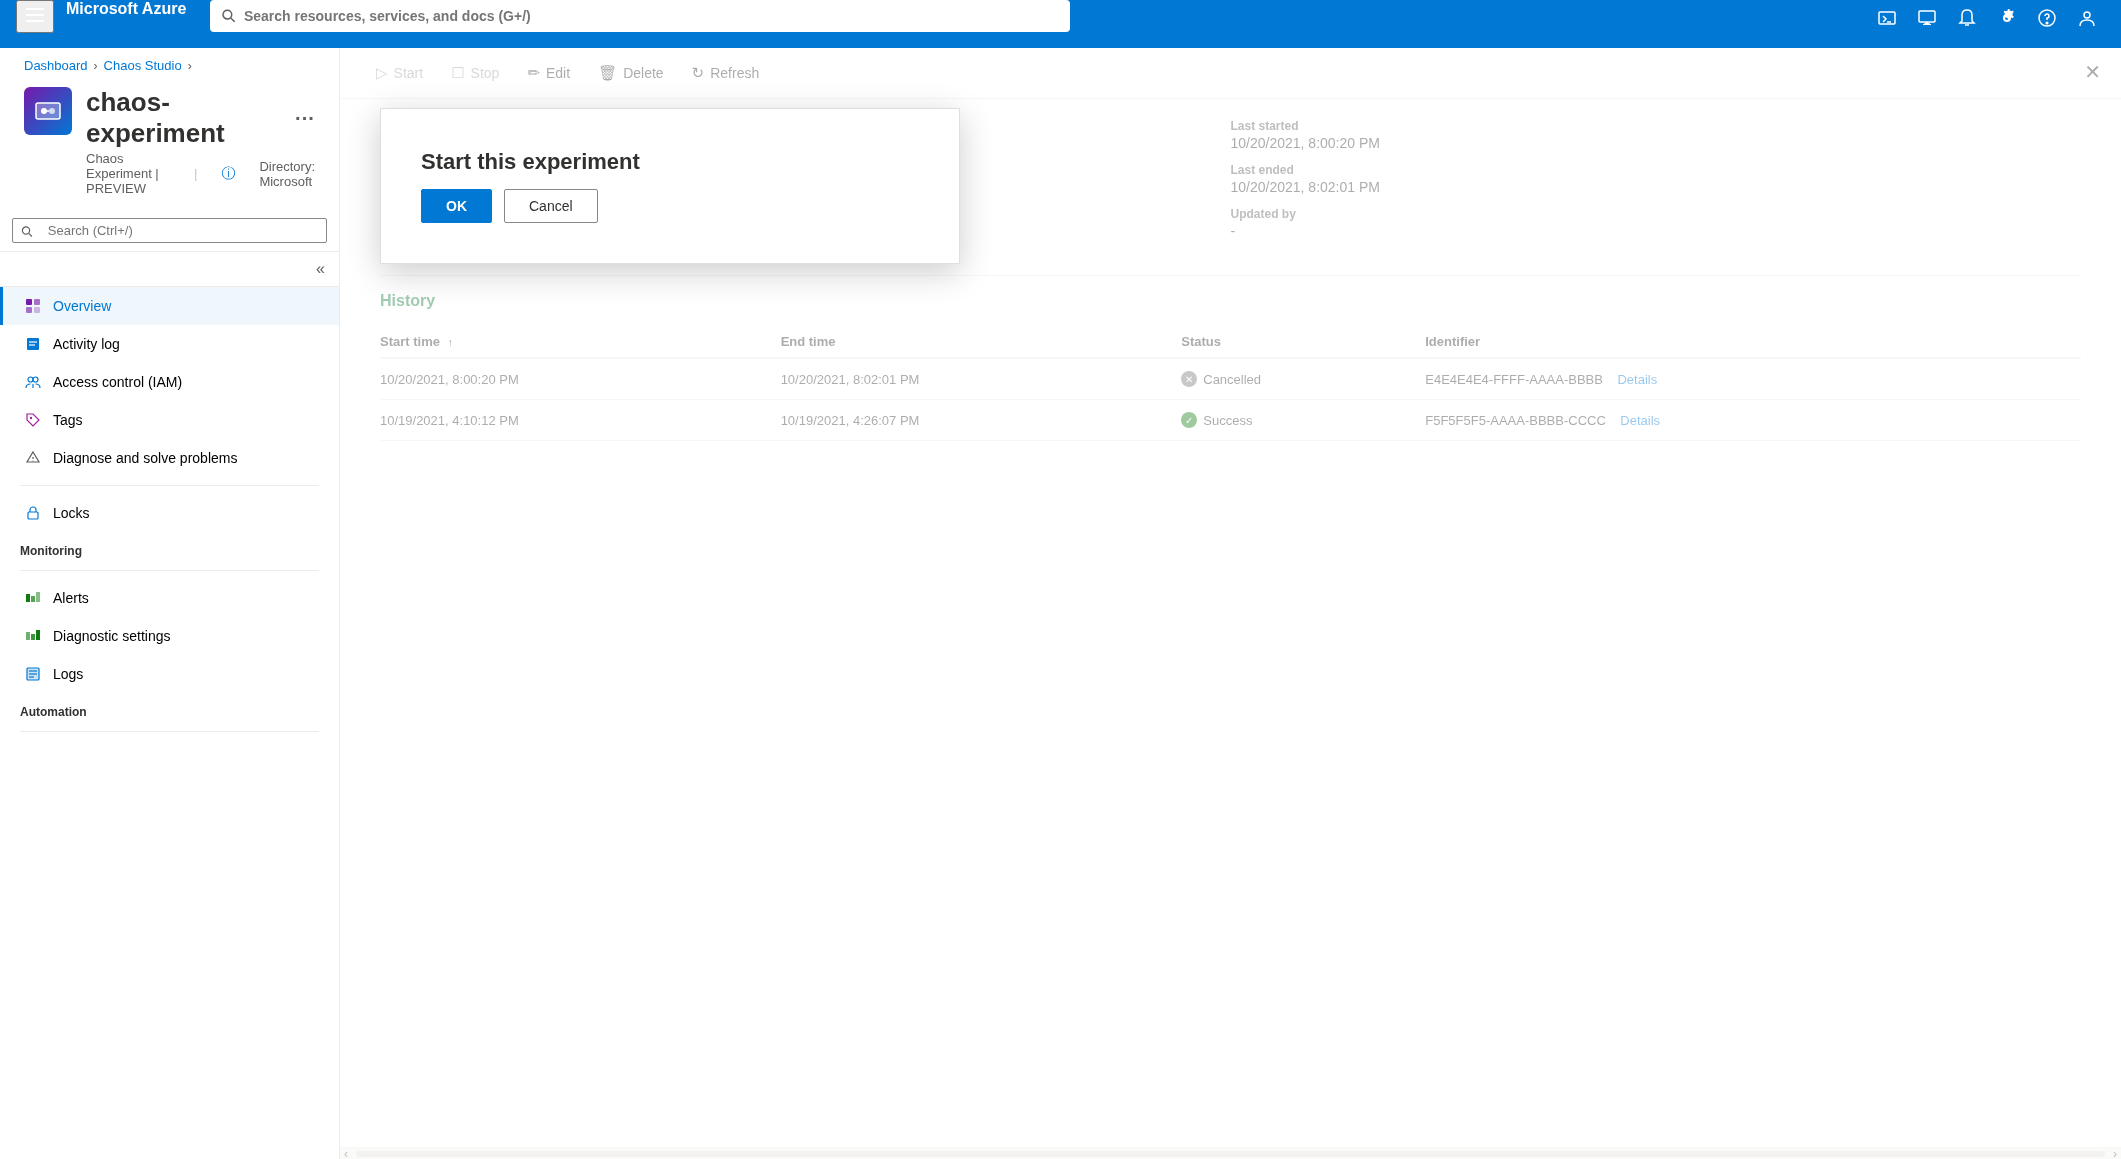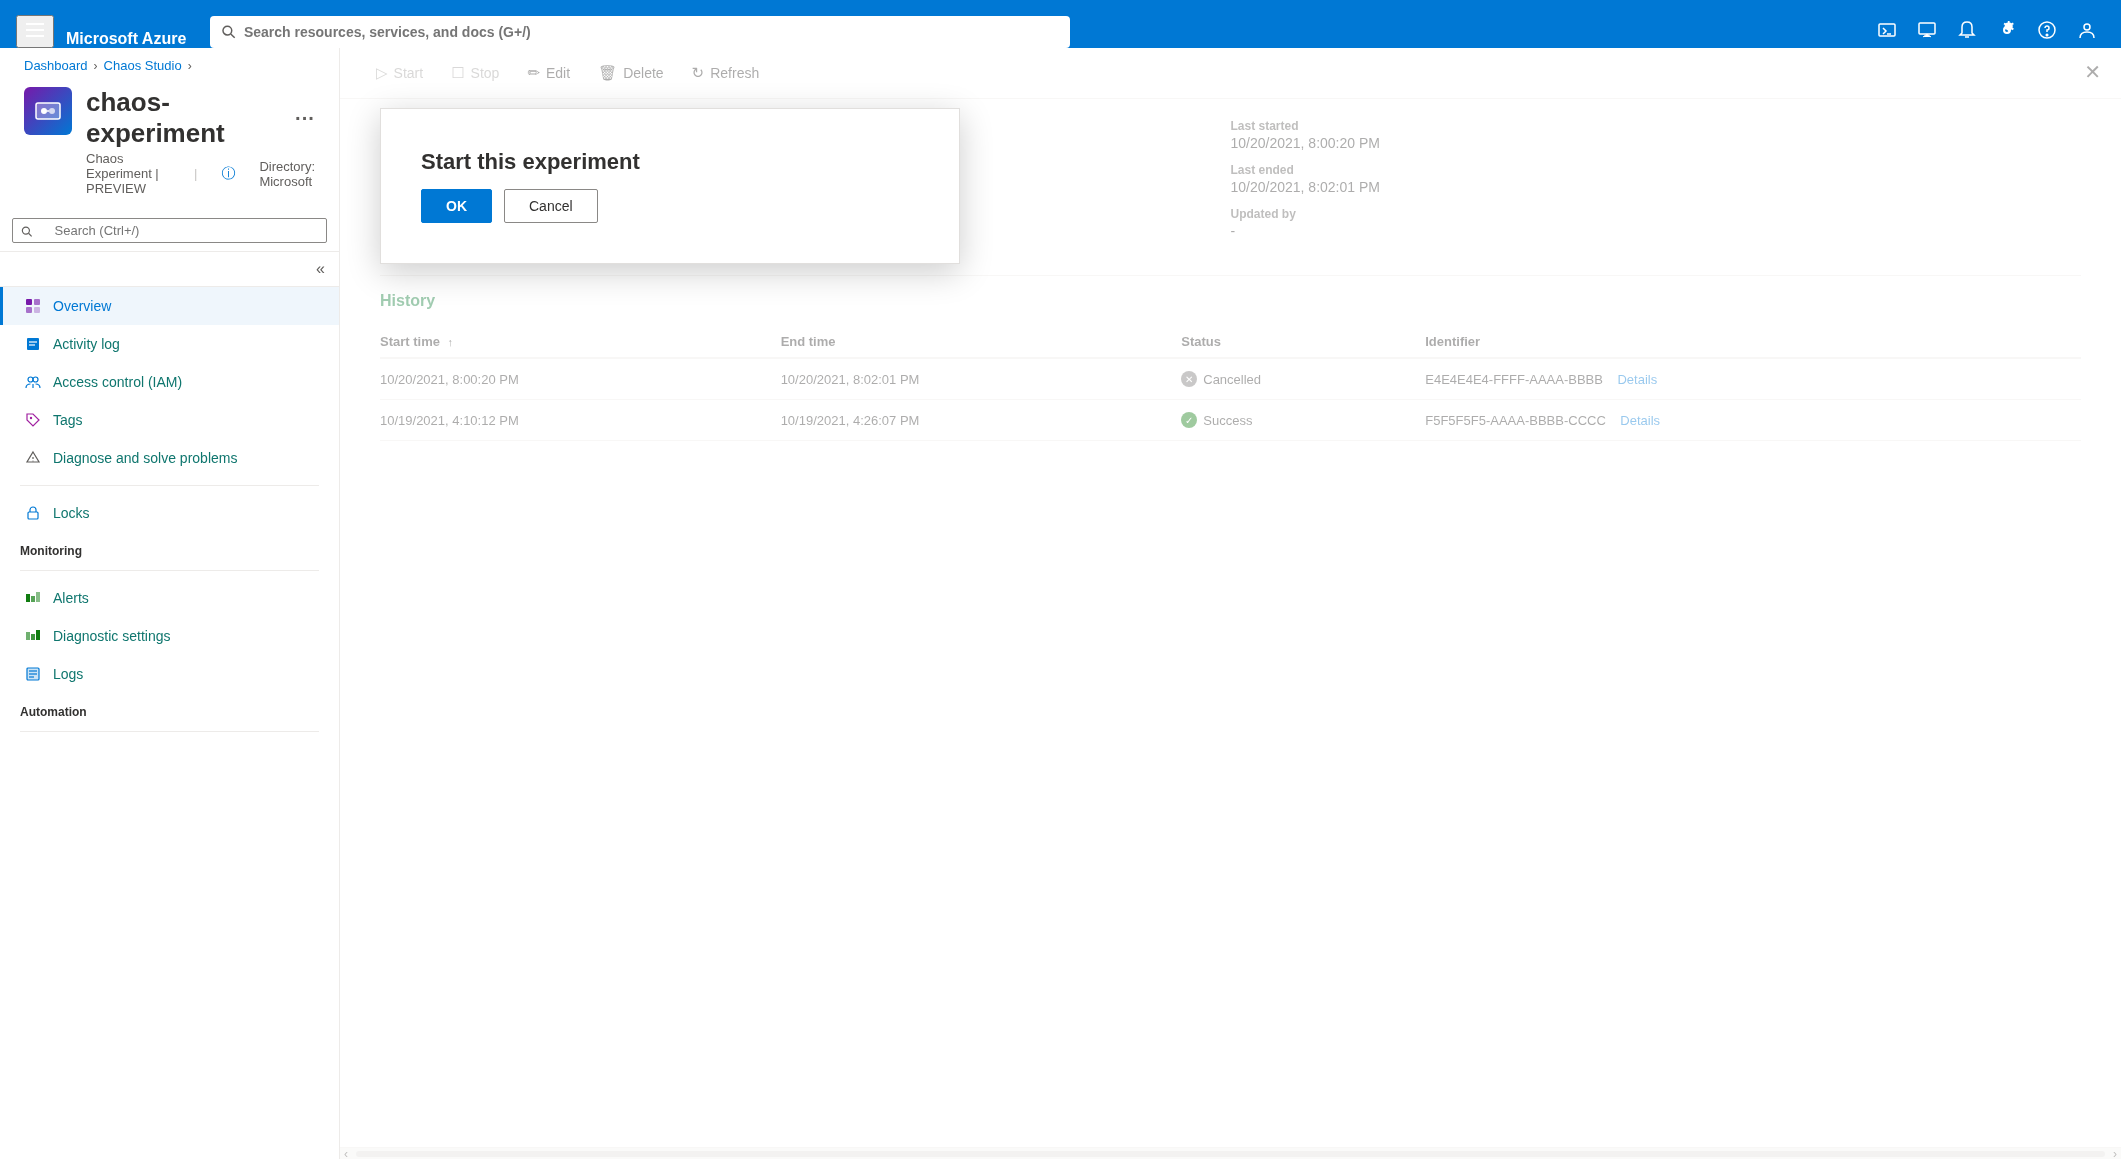--- a/index.html
+++ b/index.html
@@ -3,21 +3,21 @@
   <meta charset="utf-8">
   <style>
     * { box-sizing: border-box; margin: 0; padding: 0; }
     body { font-family: 'Segoe UI', Arial, sans-serif; font-size: 14px; background: #f3f2f1; color: #323130; overflow: hidden; width: 2121px; height: 1159px; }
 
     
     .topbar {
       background: #0078d4;
       height: 48px;
       display: flex;
-      align-items: flex-end;
+      align-items: flex-start;
       padding: 0 16px;
       gap: 12px;
       color: white;
     }
     .topbar-hamburger {
       cursor: pointer;
       font-size: 18px;
       padding: 4px 8px;
     }
     .topbar-brand {
@@ -149,21 +149,21 @@
     .sidebar-search-bar {
       padding: 8px 12px;
       border-bottom: 1px solid #edebe9;
     }
     .sidebar-search-input {
       display: flex;
       align-items: flex-end;
       border: 1px solid #8a8886;
       border-radius: 2px;
       padding: 4px 8px;
-      gap: 22px;
+      gap: 15px;
       background: white;
     }
     .sidebar-search-input input {
       border: none;
       outline: none;
       font-size: 13px;
       color: #323130;
       width: 100%;
     }
 
@@ -187,21 +187,21 @@
     .sidebar-nav {
       overflow-y: auto;
       flex: 1;
     }
     .nav-item {
       display: flex;
       align-items: center;
       gap: 10px;
       padding: 9px 20px;
       cursor: pointer;
-      color: #0f766e;
+      color: #000000;
       font-size: 14px;
       border-left: 3px solid transparent;
     }
     .nav-item.active {
       background: #eff6fc;
       border-left: 3px solid #0078d4;
       color: #0078d4;
     }
     .nav-item-icon {
       width: 20px;

